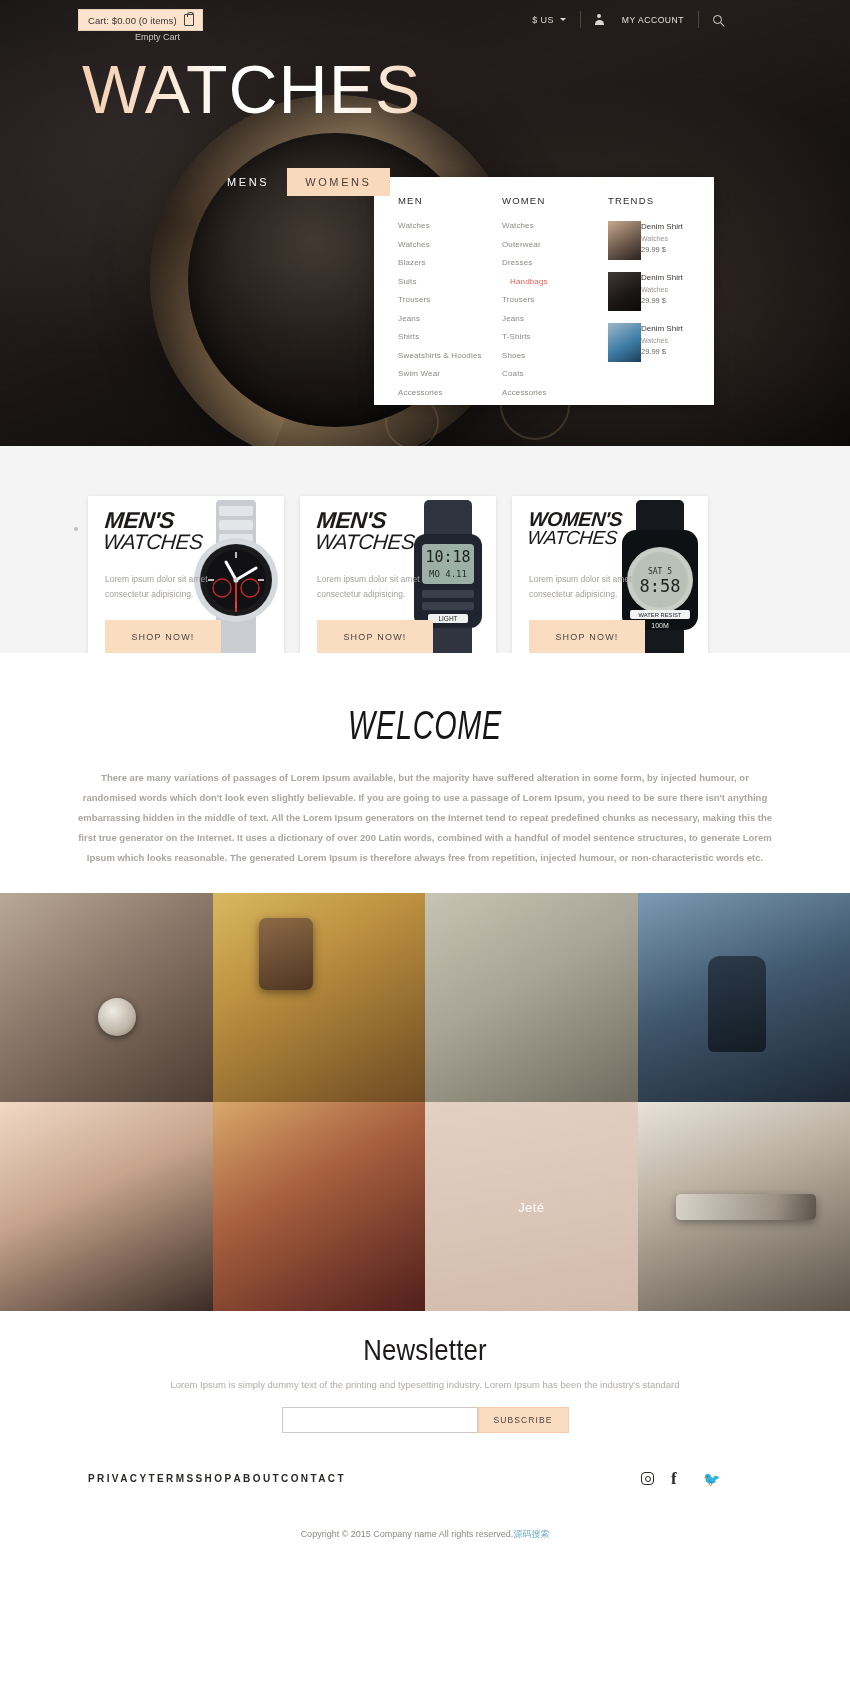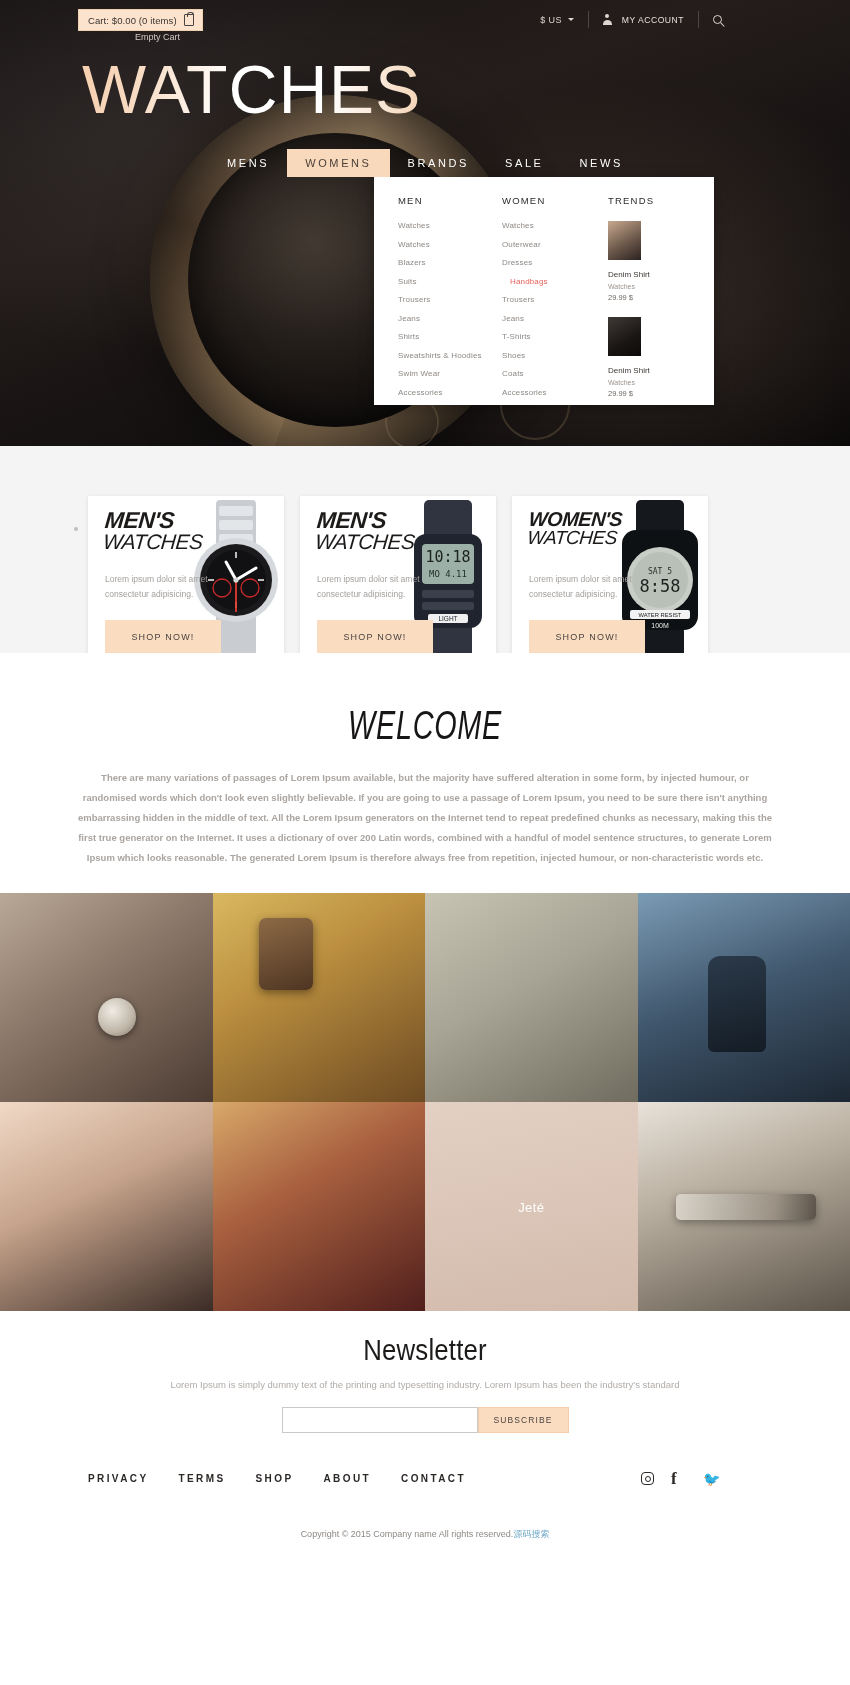--- a/index.html
+++ b/index.html
@@ -71,21 +71,21 @@
     display: flex; align-items: center; gap: 6px;
     font-size: 9px; color: #ddd6d1; letter-spacing: 0.4px;
     padding-right: 14px;
   }
   .caret-down {
     width: 0; height: 0; border-left: 3.2px solid transparent;
     border-right: 3.2px solid transparent; border-top: 3.8px solid #ddd6d1;
   }
   .divider-v { width: 1px; height: 17px; background: #4d4643; }
   .account {
-    display: flex; align-items: center; gap: 10px;
+    display: flex; align-items: center; gap: 18px;
     font-size: 8.6px; color: #e6e0db; letter-spacing: 0.5px;
     padding: 0 14px;
   }
   .person-icon { width: 9px; height: 11px; position: relative; flex-shrink: 0; }
   .person-icon::before {
     content: ""; position: absolute; left: 2.4px; top: 0;
     width: 4.2px; height: 4.2px; border-radius: 50%; background: #ddd6d1;
   }
   .person-icon::after {
     content: ""; position: absolute; left: 0; bottom: 0.5px;
@@ -107,21 +107,21 @@
     position: absolute; left: 82px; top: 55px; z-index: 30;
     font-size: 68px; font-weight: 400; letter-spacing: 1px;
     line-height: 1; white-space: nowrap;
     background: linear-gradient(100deg, #f6cfae 0%, #f8dcc4 18%, #ffffff 44%, #ffffff 72%, #f3d3b5 100%);
     -webkit-background-clip: text; background-clip: text;
     -webkit-text-fill-color: transparent; color: transparent;
   }
 
   
   .nav {
-    position: absolute; left: 0; top: 149px; width: 850px; z-index: 35;
+    position: absolute; left: 0; top: 168px; width: 850px; z-index: 35;
     display: flex; justify-content: center; align-items: stretch; gap: 0;
   }
   .nav-item {
     font-size: 11px; letter-spacing: 2.6px; color: #ffffff;
     padding: 8px 18px; white-space: nowrap;
   }
   .nav-item.active { background: #f8d9bc; color: #4a3f37; }
 
   
   .mega {
@@ -136,21 +136,21 @@
   .mega-col.c3 { width: 126px; padding-left: 20px; }
   .mega-title {
     font-size: 9.5px; letter-spacing: 1.2px; color: #2e2a28;
     margin-bottom: 15px;
   }
   .mega-link {
     font-size: 8px; color: #8d8884; margin-bottom: 9.5px;
     white-space: nowrap; letter-spacing: 0.15px;
   }
   .mega-link.hot { color: #e8625c; padding-left: 8px; }
-  .trend-item { display: flex; gap: 9px; margin-bottom: 12px; flex-direction: column; }
+  .trend-item { display: flex; margin-bottom: 12px; }
   .trend-thumb {
     width: 33px; height: 39px; flex-shrink: 0;
     background: linear-gradient(150deg, #c9a98f, #6e5a4c 55%, #2b2220);
   }
   .trend-thumb.t2 { background: linear-gradient(150deg, #403a37, #1a1614 60%, #0c0a09); }
   .trend-thumb.t3 { background: linear-gradient(150deg, #9fb7c6, #3f7ea8 55%, #1d3f59); }
   .trend-name { font-size: 8px; color: #3c3734; line-height: 1.5; }
   .trend-cat { font-size: 7px; color: #9b9591; line-height: 1.6; }
   .trend-price { font-size: 7.5px; color: #6f6965; line-height: 1.7; }
 
@@ -284,21 +284,21 @@
     width: 91px; height: 26px; background: #fadcc1;
     border: 1px solid #f3cdaa; font-size: 8.5px; color: #4a4340;
     letter-spacing: 1.1px; cursor: pointer;
     font-family: "Liberation Sans", sans-serif;
   }
 
   
   .footer { position: relative; width: 850px; height: 129px; background: #ffffff; }
   .foot-links {
     position: absolute; left: 88px; top: 17px;
-    display: flex; gap: 30px; align-items: center;
+    display: flex; align-items: center;
   }
   .foot-link {
     font-size: 10px; font-weight: 700; color: #2b2826; letter-spacing: 2.4px;
   }
   .socials {
     position: absolute; right: 130px; top: 14px;
     display: flex; gap: 15px; align-items: center;
   }
   .soc { width: 17px; height: 17px; position: relative; }
   .ig-box {

